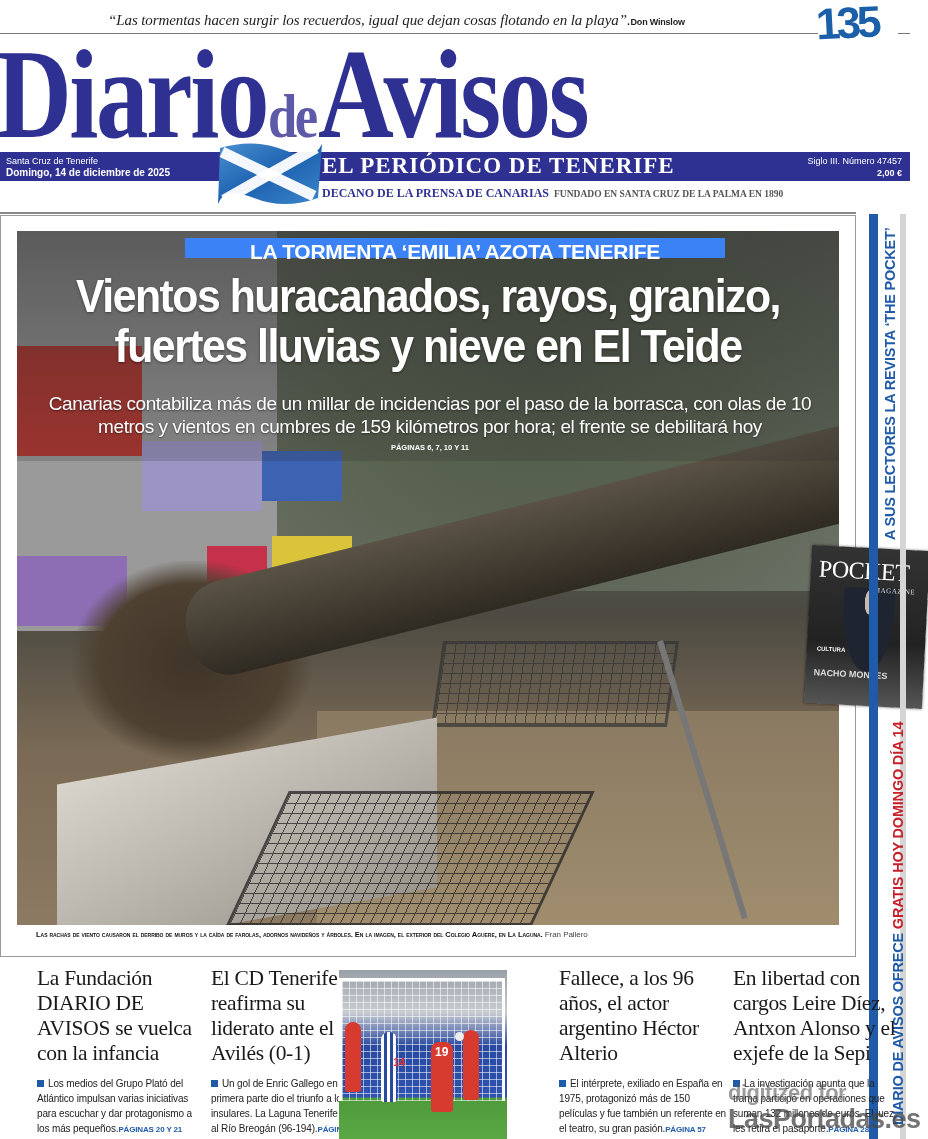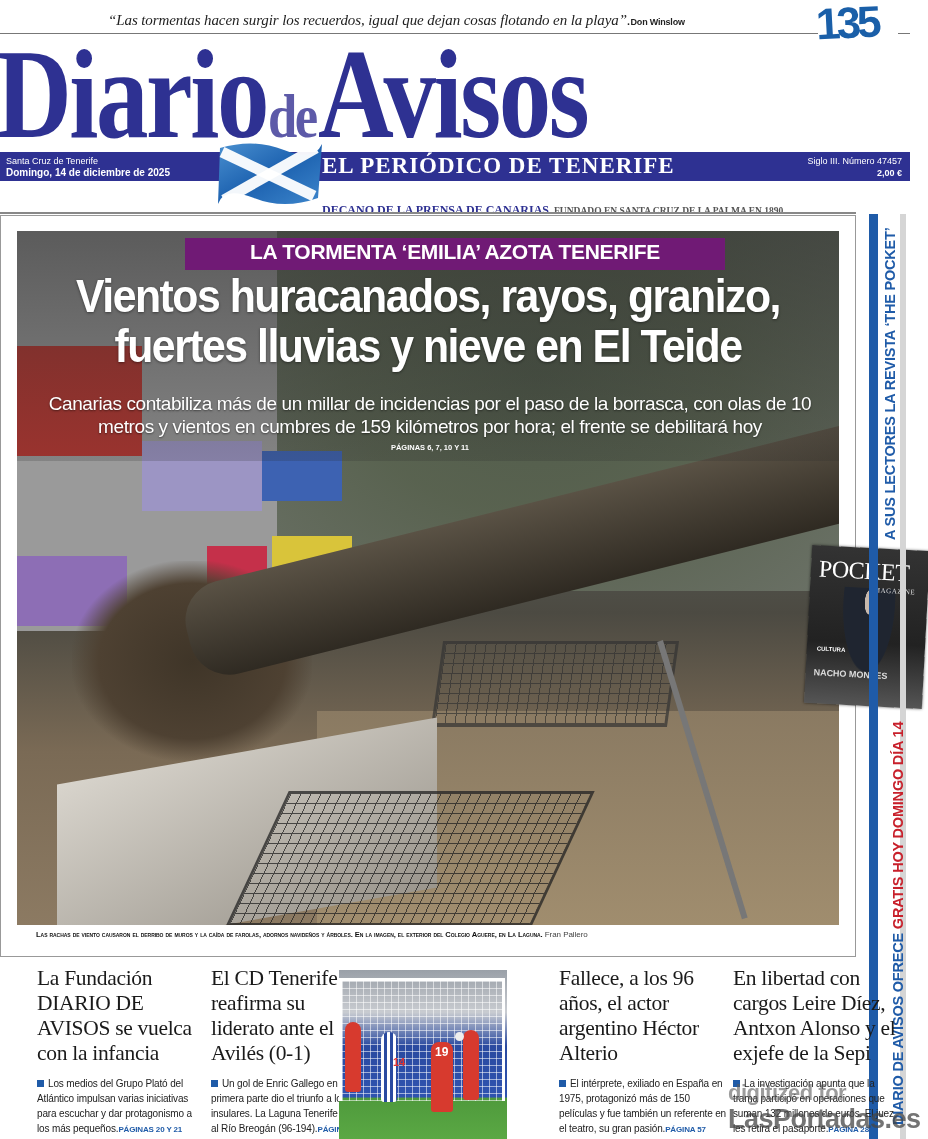--- a/index.html
+++ b/index.html
@@ -31,21 +31,21 @@
   .band-left { left: 6px; top: 155px; color: #fff; font-size: 9px; line-height: 12px; }
   .band-left b { font-size: 10px; }
   .band-title {
     left: 322px; top: 153px; color: #fff; font-family: "Liberation Serif", serif;
     font-weight: bold; font-size: 23px; letter-spacing: 1px; white-space: nowrap;
   }
   .band-right { right: 26px; top: 155px; color: #fff; font-size: 9px; text-align: right; line-height: 12px; }
   .band-right b { font-size: 9px; }
   .decano {
     left: 322px; top: 186px; font-family: "Liberation Serif", serif; font-weight: bold; color: #2e3192;
-    font-size: 12px; white-space: nowrap; margin-top: 17px;
+    font-size: 12px; white-space: nowrap;
   }
   .decano .fund { color: #555; font-size: 9.5px; margin-left: 2px; }
   .flag { left: 214px; top: 138px; width: 112px; height: 72px; }
   .mast-rule { left: 0; top: 212px; width: 856px; height: 2px; background: #888; }
 
   
   .frame { left: 0; top: 215px; width: 856px; height: 742px; border: 1px solid #999; box-sizing: border-box; background: #fff; }
   .photo {
     left: 17px; top: 231px; width: 822px; height: 694px; overflow: hidden;
     background: linear-gradient(180deg, #6f7570 0%, #5d6560 30%, #4c4a42 55%, #7a6a55 75%, #8c7a62 100%);
@@ -72,21 +72,21 @@
   }
   .ph-grid2 {
     left: 240px; top: 560px; width: 300px; height: 130px; border: 3px solid #222;
     background-image: repeating-linear-gradient(90deg,#222 0 1px,transparent 1px 10px),repeating-linear-gradient(0deg,#222 0 1px,transparent 1px 10px);
     opacity: .75; transform: skewX(-25deg);
   }
   .ph-pole { left: 640px; top: 410px; width: 6px; height: 290px; background: #777; transform: rotate(-17deg); transform-origin: top; }
   .ph-shade { left: 0; top: 0; width: 822px; height: 230px; background: linear-gradient(180deg, rgba(40,40,40,.55), rgba(40,40,40,.2)); }
 
   .kicker {
-    left: 185px; top: 238px; width: 540px; height: 32px; background: #701a75; color: #fff;
+    left: 185px; top: 238px; width: 540px; height: 20px; background: #3b82f6; color: #fff;
     font-weight: bold; font-size: 21px; text-align: center; line-height: 28px; letter-spacing: -0.3px;
   }
   .headline {
     left: 20px; top: 271px; width: 816px; color: #fff; font-weight: bold; font-size: 46px;
     line-height: 50px; text-align: center; letter-spacing: -1.6px;
     text-shadow: 0 1px 3px rgba(0,0,0,.45); transform: scaleX(0.93); transform-origin: center;
   }
   .subhead {
     left: 30px; top: 392px; width: 800px; color: #fff; font-size: 19px; line-height: 23px; text-align: center;
     letter-spacing: -0.4px; text-shadow: 0 1px 2px rgba(0,0,0,.5);

